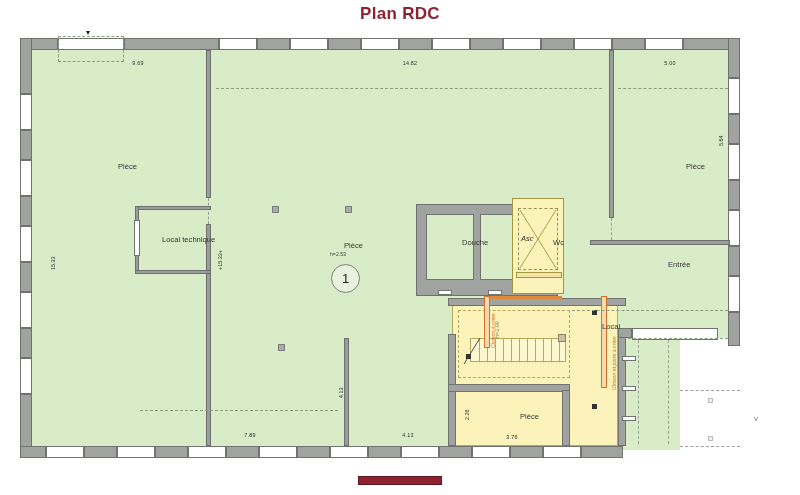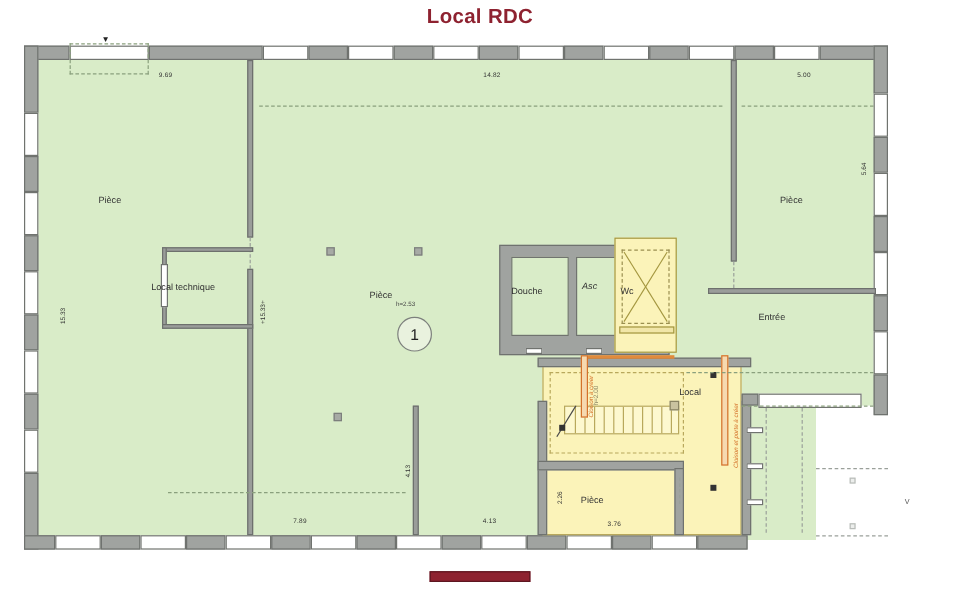--- a/index.html
+++ b/index.html
@@ -24,21 +24,21 @@
   .fill-white{background:#ffffff;}
   
   .wall{background:#a0a3a0;border:1px solid #6f726f;box-sizing:border-box;}
   .win{background:#ffffff;border:1px solid #70736f;box-sizing:border-box;}
   .part{background:#9a9d9a;border:1px solid #6d706d;box-sizing:border-box;}
   
   .lbl{
     font-size:7.4px;color:#2f2f2f;white-space:nowrap;
     text-align:center;letter-spacing:.1px;
   }
-  .lbl-room{font-size:7.6px;color:#333;}
+  .lbl-room{font-size:7.6px;color:#333;margin-left:36px;}
   .lbl-sub{font-size:5.2px;color:#444;}
   .dim{font-size:5.4px;color:#333;white-space:nowrap;letter-spacing:.2px;}
   .dim-v{
     font-size:5.4px;color:#333;white-space:nowrap;
     transform-origin:0 0;transform:rotate(-90deg);
   }
   .orange-v{
     font-size:5.2px;color:#d4722a;white-space:nowrap;font-style:italic;
     transform-origin:0 0;transform:rotate(-90deg);
   }
@@ -76,21 +76,21 @@
     border-right:2.6px solid transparent;border-top:4.5px solid #222;
   }
   .smallsq{
     width:5px;height:5px;border:1px solid #b9bcb9;box-sizing:border-box;
     background:#eceeec;
   }
 </style>
 </head>
 <body>
 
-<div id="title">Local RDC</div>
+<div id="title">Plan RDC</div>
 
 <div id="plan">
 
   <div class="abs fill-green" style="left:8px;top:8px;width:704px;height:404px;"></div>
 
   <div class="abs fill-white" style="left:660px;top:300px;width:60px;height:120px;"></div>
 
   <div class="abs wall" style="left:0px;top:0px;width:38px;height:12px;"></div>
   <div class="abs win" style="left:38px;top:0px;width:66px;height:12px;"></div>
   <div class="abs wall" style="left:104px;top:0px;width:95px;height:12px;"></div>

